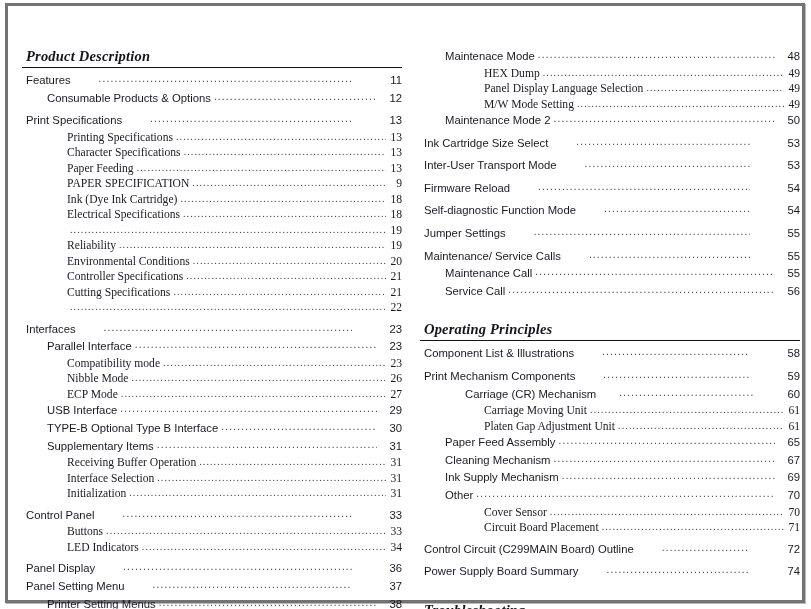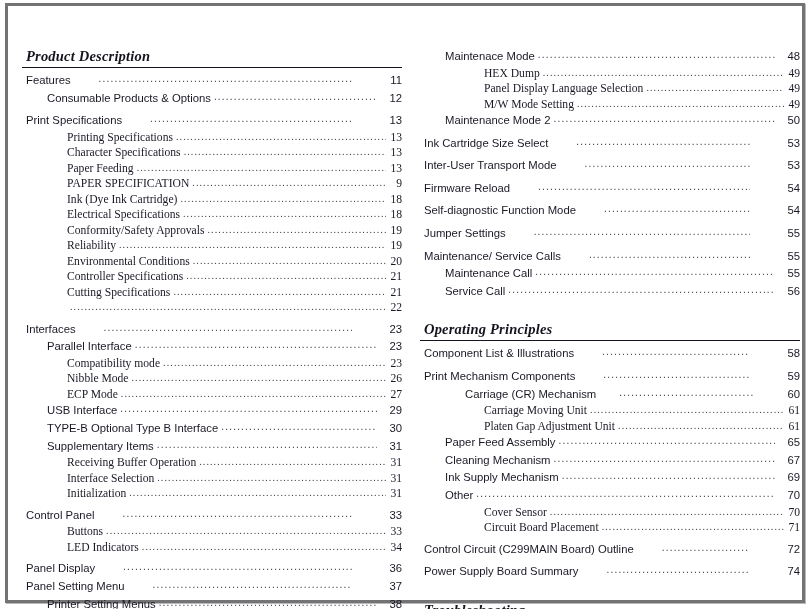--- a/index.html
+++ b/index.html
@@ -164,21 +164,20 @@
             <span class="lbl">Ink (Dye Ink Cartridge)</span>
             <span class="lead"></span>
             <span class="pg">18</span>
           </li>
           <li class="row lvl3">
             <span class="lbl">Electrical Specifications</span>
             <span class="lead"></span>
             <span class="pg">18</span>
           </li>
           <li class="row lvl3">
-            <span class="lbl">Conformity/Safety Approvals</span>
             <span class="lead"></span>
             <span class="pg">19</span>
           </li>
           <li class="row lvl3">
             <span class="lbl">Reliability</span>
             <span class="lead"></span>
             <span class="pg">19</span>
           </li>
           <li class="row lvl3">
             <span class="lbl">Environmental Conditions</span>

